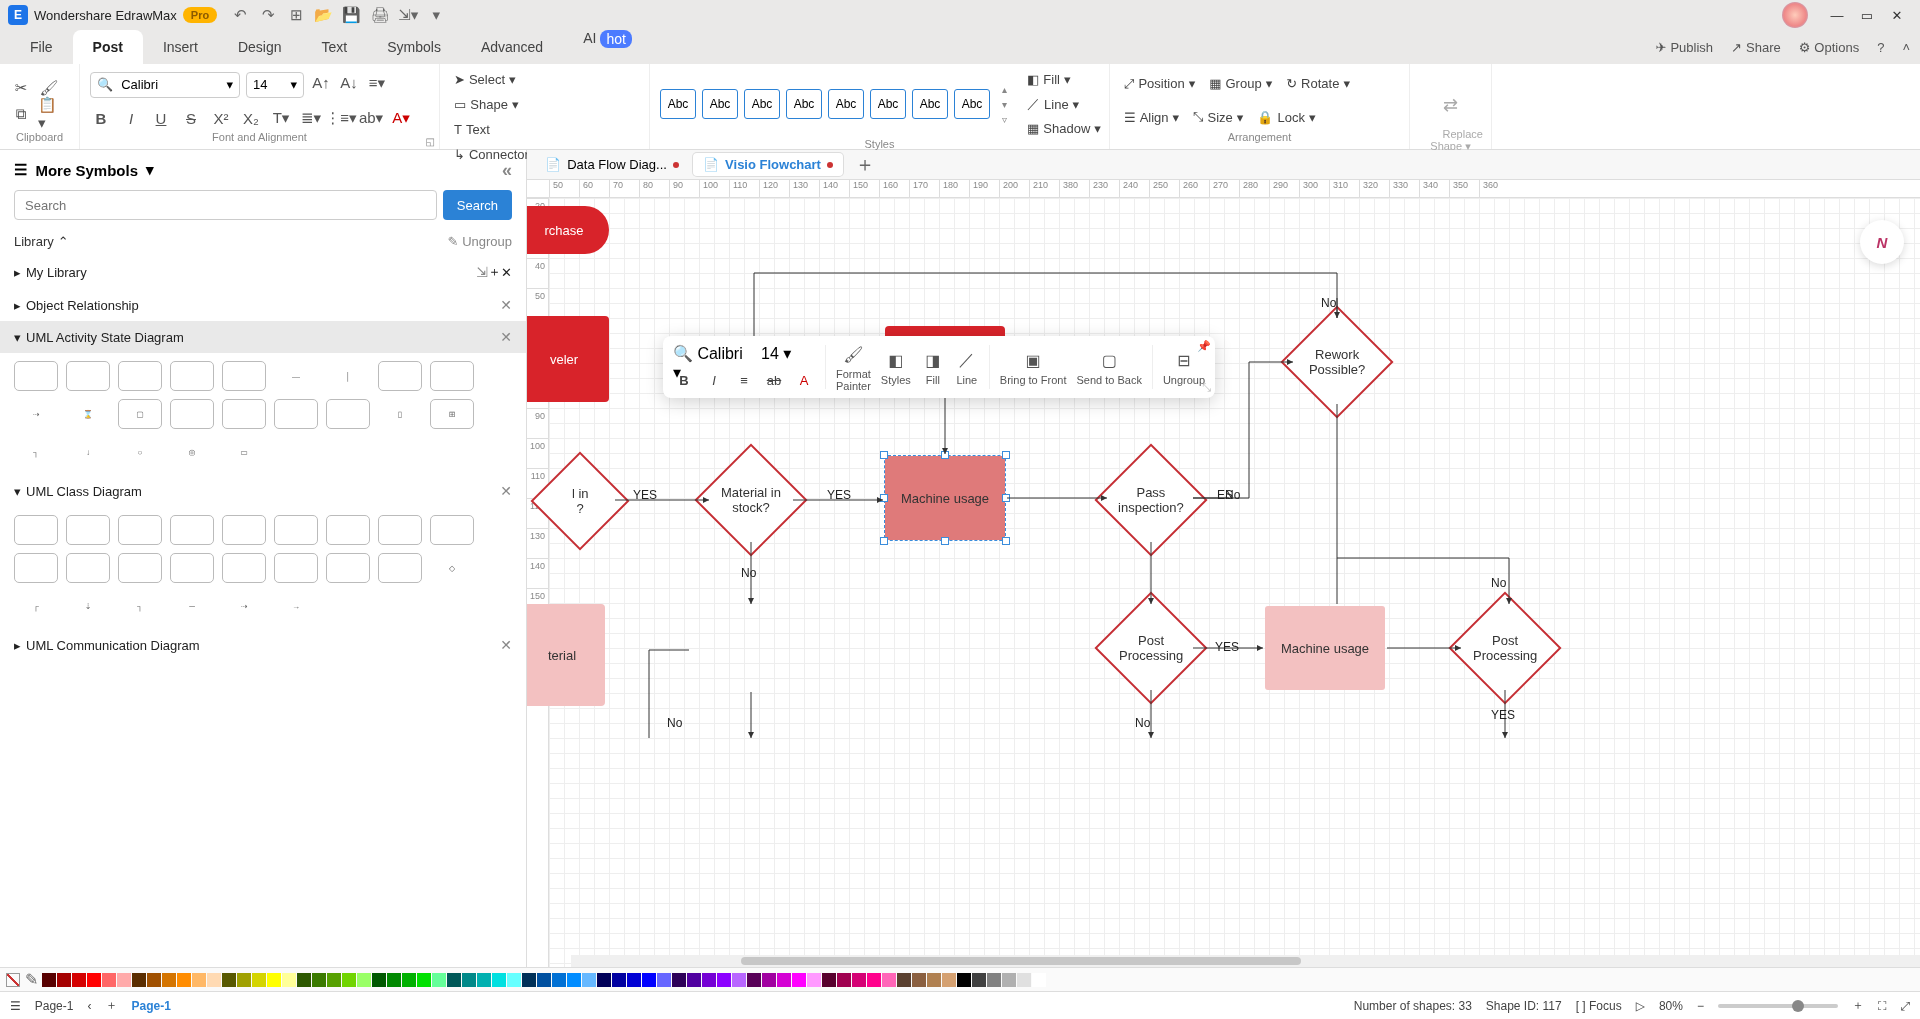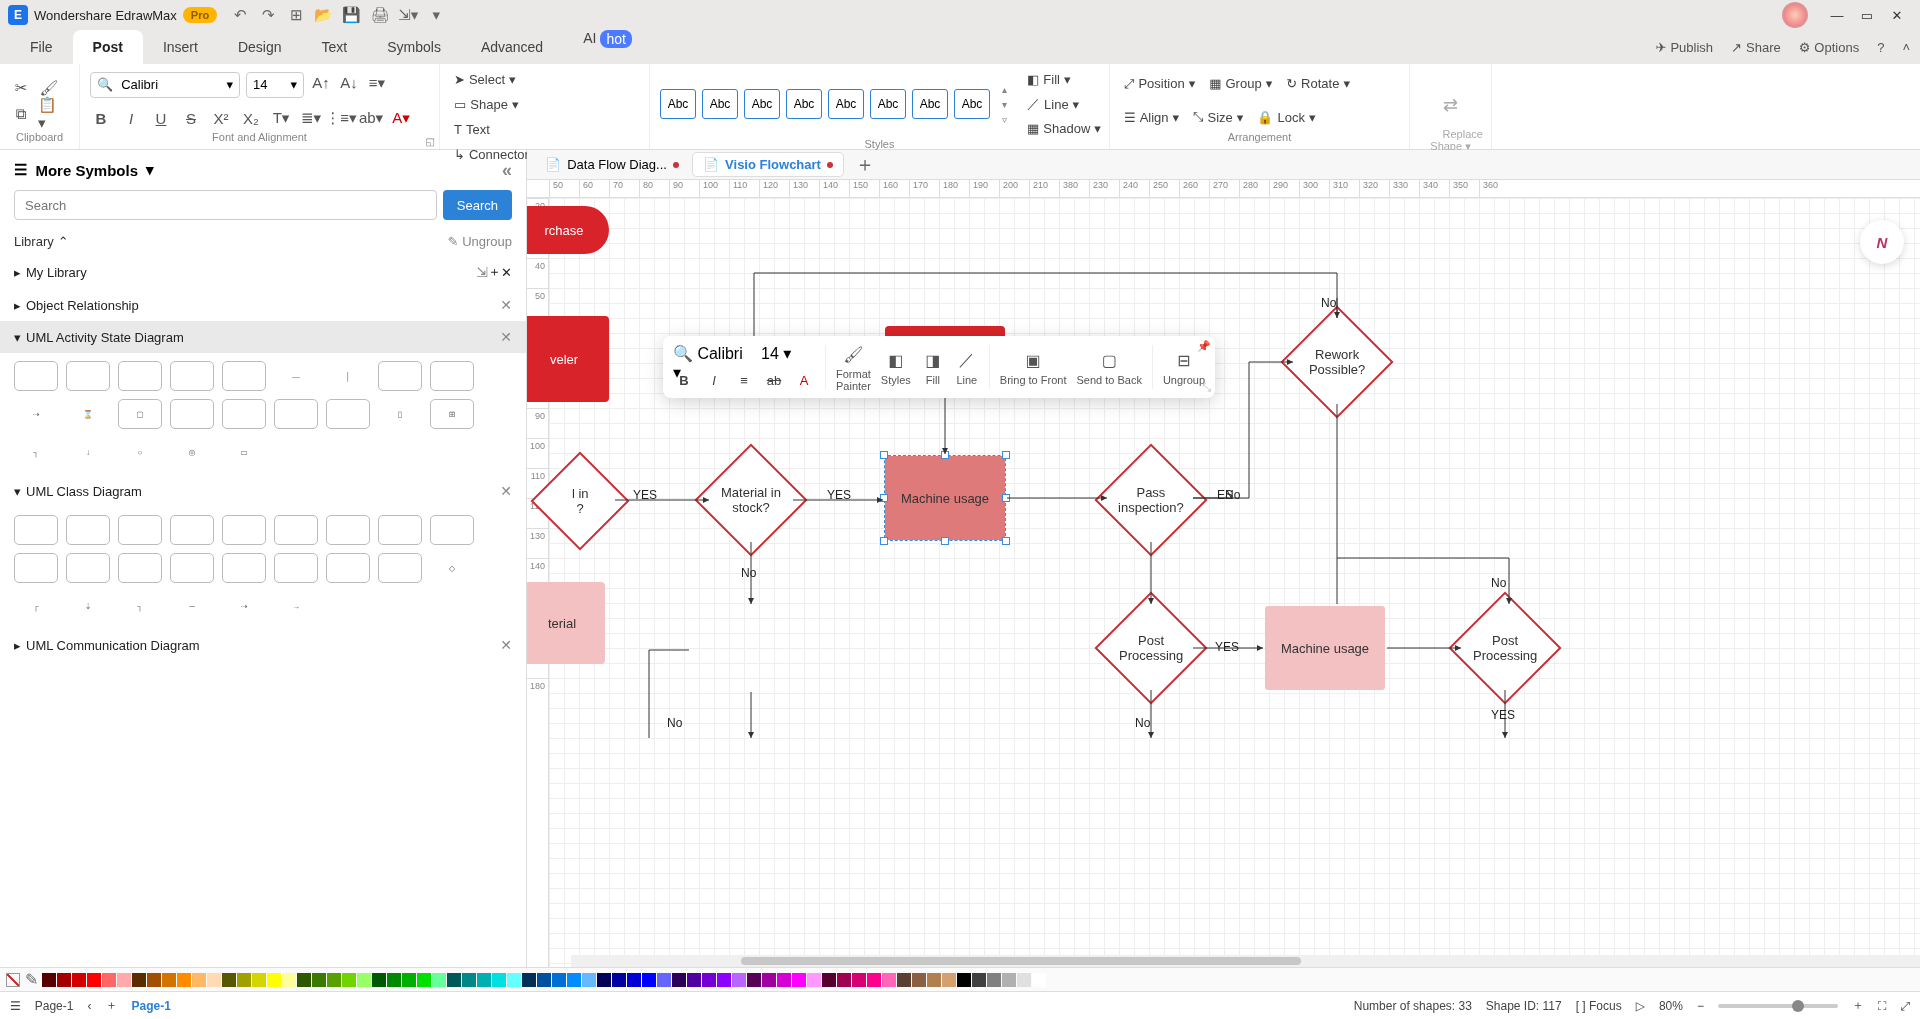--- a/index.html
+++ b/index.html
@@ -467,21 +467,21 @@
           <span>140</span>
           <span>150</span>
           <span>160</span>
           <span>170</span>
           <span>180</span>
         </div>
       <div class="canvas">
 
         <div class="shape rect" style="left:-30px;top:8px;width:90px;height:48px;background:#d8232a;color:#fff;border-radius:0 24px 24px 0;">rchase</div>
         <div class="shape rect" style="left:-30px;top:118px;width:90px;height:86px;background:#d8232a;color:#fff;border-radius:4px;">veler</div>
-        <div class="shape rect" style="left:-30px;top:384px;width:86px;height:82px;background:#f3c1c1;border-radius:4px;">terial</div>
+        <div class="shape rect" style="left:-30px;top:406px;width:86px;height:102px;background:#f3c1c1;border-radius:4px;">terial</div>
 
         <div class="shape diamond" style="left:-4px;top:268px;width:70px;height:70px;border:2px solid #c52e34;background:#fff;">
             <span style="white-space:pre">l in
 ?</span>
           </div>
         <div class="shape diamond" style="left:162px;top:262px;width:80px;height:80px;border:2px solid #c52e34;background:#fff;">
             <span style="white-space:pre">Material in
 stock?</span>
           </div>
         <div class="shape diamond" style="left:562px;top:262px;width:80px;height:80px;border:2px solid #c52e34;background:#fff;">

